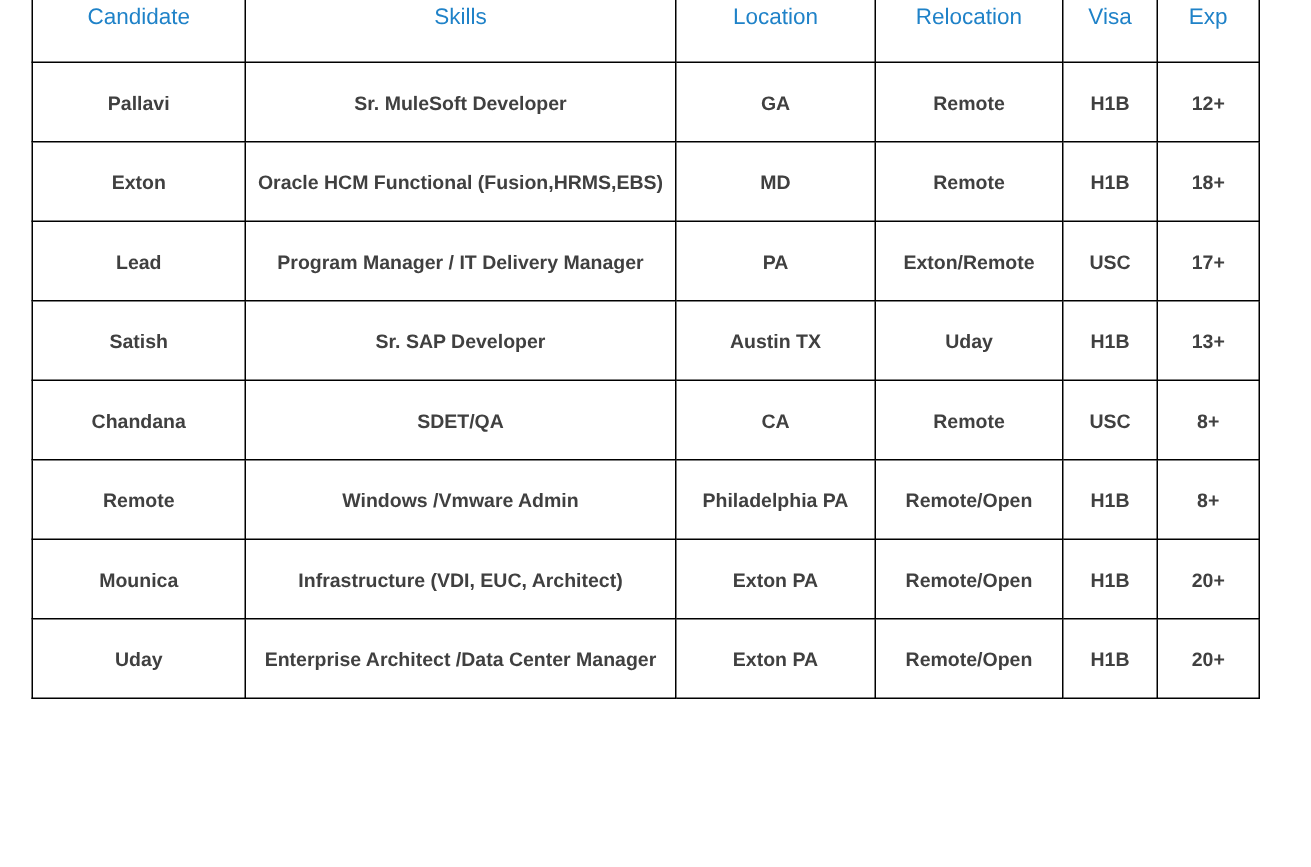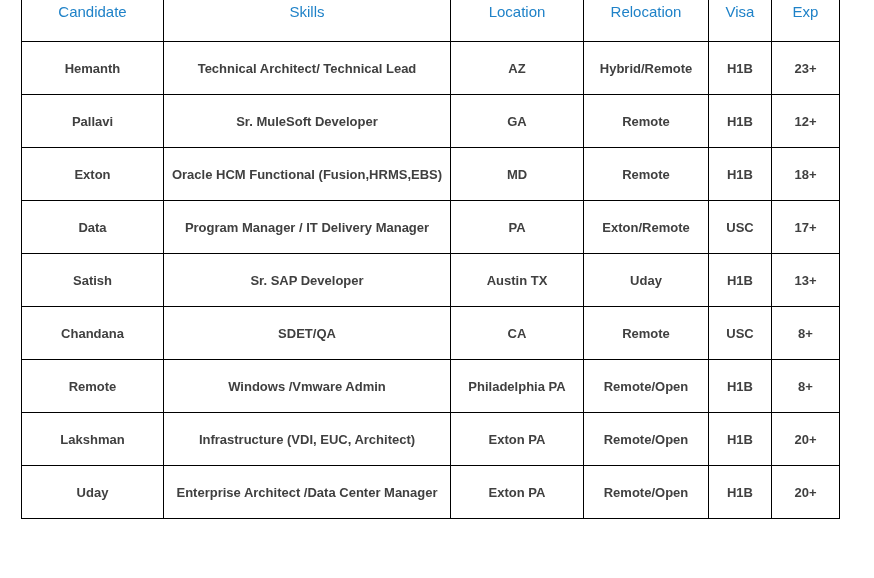--- a/index.html
+++ b/index.html
@@ -28,45 +28,37 @@
       <th>Candidate</th>
       <th>Skills</th>
       <th>Location</th>
       <th>Relocation</th>
       <th>Visa</th>
       <th>Exp</th>
     </tr>
   </thead>
   <tbody>
     <tr>
-      <td>Hemanth</td>
-      <td>Technical Architect/ Technical Lead</td>
-      <td>AZ</td>
-      <td>Hybrid/Remote</td>
-      <td>H1B</td>
-      <td>23+</td>
-    </tr>
-    <tr>
       <td>Pallavi</td>
       <td>Sr. MuleSoft Developer</td>
       <td>GA</td>
       <td>Remote</td>
       <td>H1B</td>
       <td>12+</td>
     </tr>
     <tr>
       <td>Exton</td>
       <td>Oracle HCM Functional (Fusion,HRMS,EBS)</td>
       <td>MD</td>
       <td>Remote</td>
       <td>H1B</td>
       <td>18+</td>
     </tr>
     <tr>
-      <td>Data</td>
+      <td>Lead</td>
       <td>Program Manager / IT Delivery Manager</td>
       <td>PA</td>
       <td>Exton/Remote</td>
       <td>USC</td>
       <td>17+</td>
     </tr>
     <tr>
       <td>Satish</td>
       <td>Sr. SAP Developer</td>
       <td>Austin TX</td>
@@ -84,21 +76,21 @@
     </tr>
     <tr>
       <td>Remote</td>
       <td>Windows /Vmware Admin</td>
       <td>Philadelphia PA</td>
       <td>Remote/Open</td>
       <td>H1B</td>
       <td>8+</td>
     </tr>
     <tr>
-      <td>Lakshman</td>
+      <td>Mounica</td>
       <td>Infrastructure (VDI, EUC, Architect)</td>
       <td>Exton PA</td>
       <td>Remote/Open</td>
       <td>H1B</td>
       <td>20+</td>
     </tr>
     <tr>
       <td>Uday</td>
       <td>Enterprise Architect /Data Center Manager</td>
       <td>Exton PA</td>

